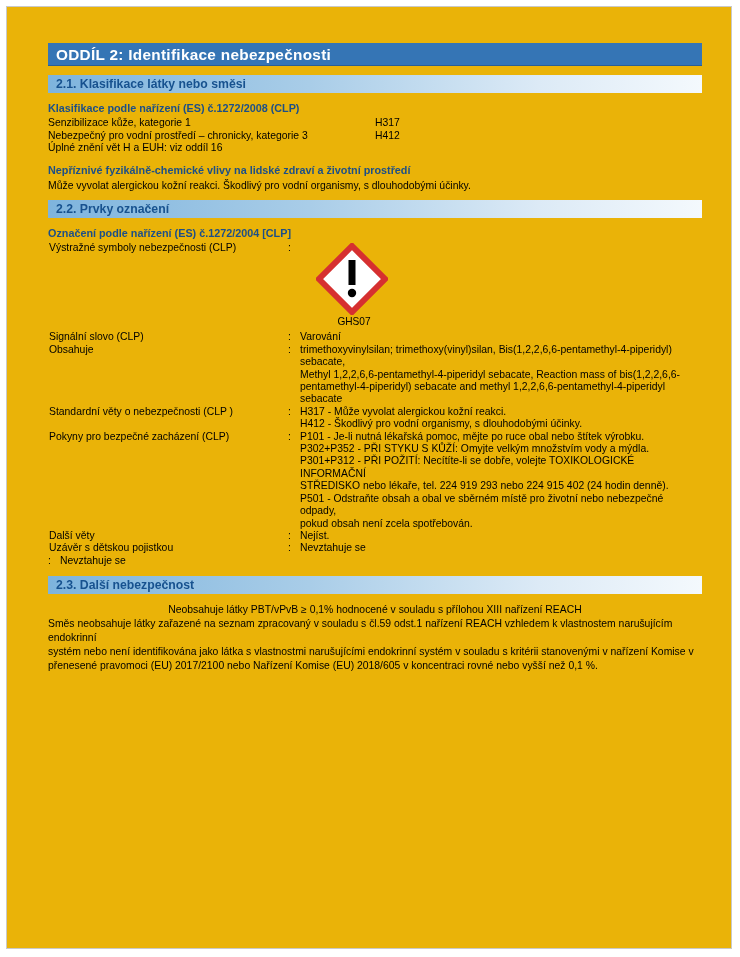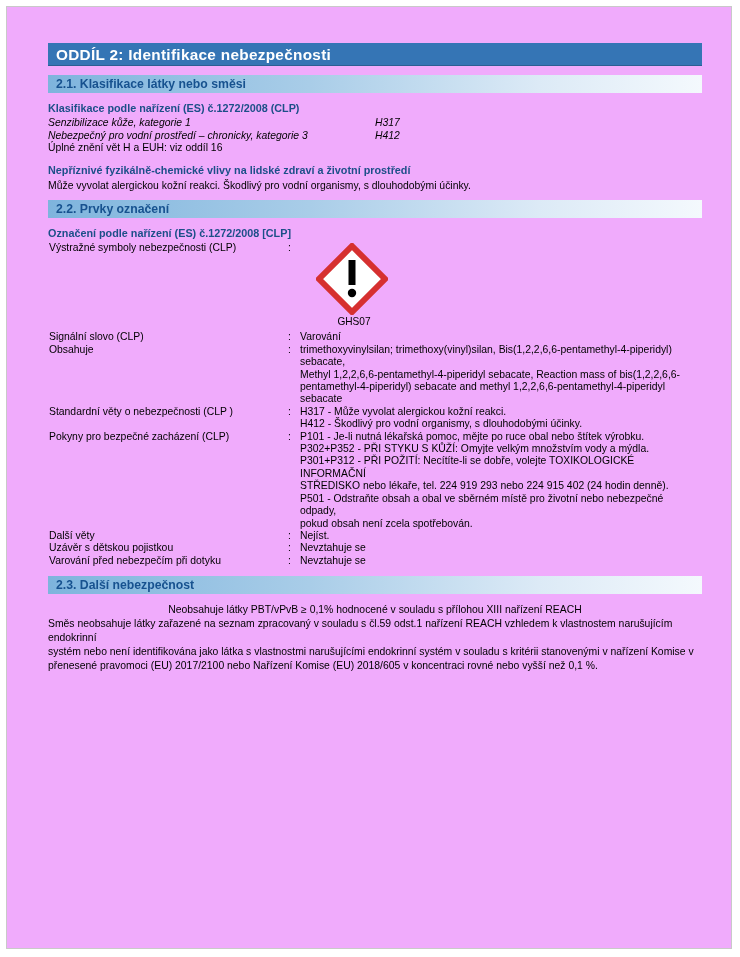--- a/index.html
+++ b/index.html
@@ -14,21 +14,21 @@
     color: #000000;
     position: relative;
   }
   .page {
     position: absolute;
     left: 6px;
     top: 6px;
     width: 726px;
     height: 943px;
     border: 1px solid #c9c9c9;
-    background: #f0abfc;
+    background: #eab308;
     box-sizing: border-box;
     overflow: hidden;
   }
   .content {
     position: absolute;
     left: 41px;
     top: 36px;
     width: 654px;
   }
 
@@ -72,21 +72,20 @@
     font-size: 7.8pt;
     line-height: 11.5px;
     margin-top: 4px;
   }
 
   
   .clsrow {
     display: flex;
     font-size: 7.8pt;
     line-height: 12.5px;
-    font-style: italic;
   }
   .clsrow .lbl { width: 327px; }
   .clsrow .code { width: 120px; }
 
   .plain-line {
     font-size: 7.8pt;
     line-height: 12.5px;
   }
 
   
@@ -163,21 +162,21 @@
       </div>
       <div class="plain-line">Úplné znění vět H a EUH: viz oddíl 16</div>
     </div>
 
     <div class="blue-head">Nepříznivé fyzikálně-chemické vlivy na lidské zdraví a životní prostředí</div>
 
     <div class="para">Může vyvolat alergickou kožní reakci. Škodlivý pro vodní organismy, s dlouhodobými účinky.</div>
 
     <div class="subsection-bar">2.2. Prvky označení</div>
 
-    <div class="blue-head">Označení podle nařízení (ES) č.1272/2008 [CLP]</div>
+    <div class="blue-head">Označení podle nařízení (ES) č.1272/2004 [CLP]</div>
 
     <div class="lrow" style="margin-top:3px;">
       <span class="lname">Výstražné symboly nebezpečnosti (CLP)</span>
       <span class="lcolon">:</span>
       <span class="lval">
         <div class="picto-wrap">
           <div class="ghs">
             <svg width="72" height="72" viewBox="0 0 72 72" xmlns="http://www.w3.org/2000/svg">
               <polygon points="36,3 69,36 36,69 3,36" fill="#ffffff" stroke="#d63030" stroke-width="6" stroke-linejoin="miter"></polygon>
               <rect x="32.5" y="17" width="7" height="25" fill="#000000"></rect>
@@ -241,21 +240,20 @@
 
       <div class="lrow">
         <span class="lname">Uzávěr s dětskou pojistkou</span>
         <span class="lcolon">:</span>
         <span class="lval">
           <div>Nevztahuje se</div>
         </span>
       </div>
 
       <div class="lrow">
-        <span class="lname">Varování před nebezpečím při dotyku</span>
         <span class="lcolon">:</span>
         <span class="lval">
           <div>Nevztahuje se</div>
         </span>
       </div>
 
     </div>
 
     <div class="subsection-bar">2.3. Další nebezpečnost</div>
 

